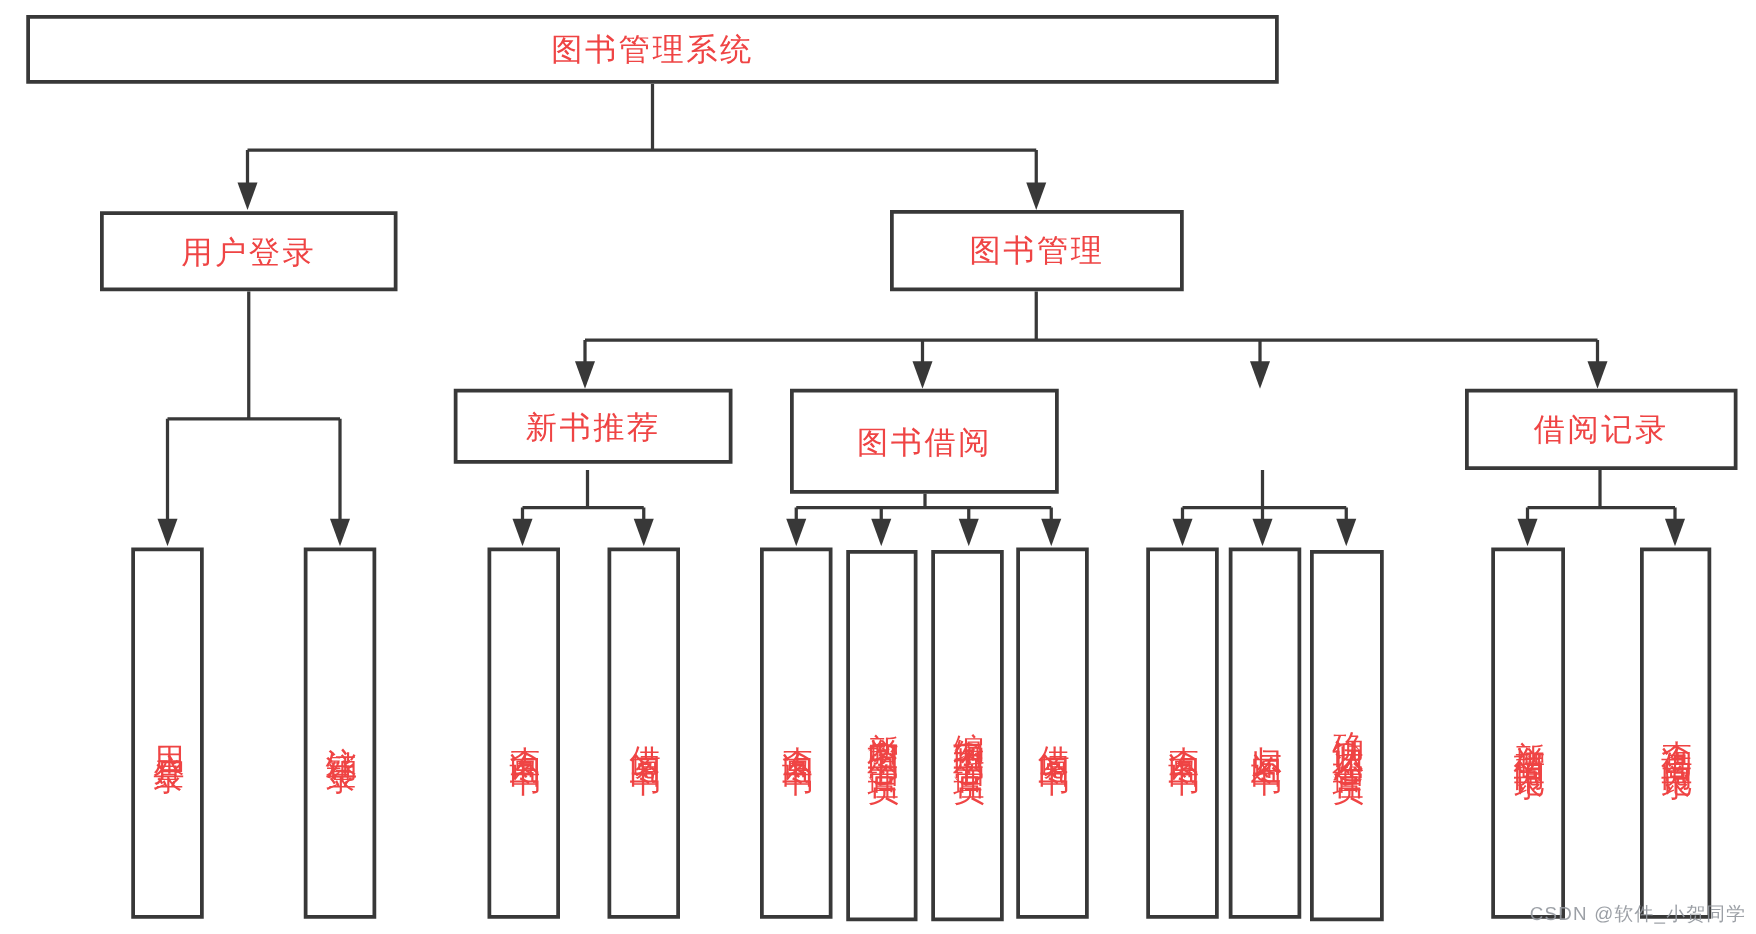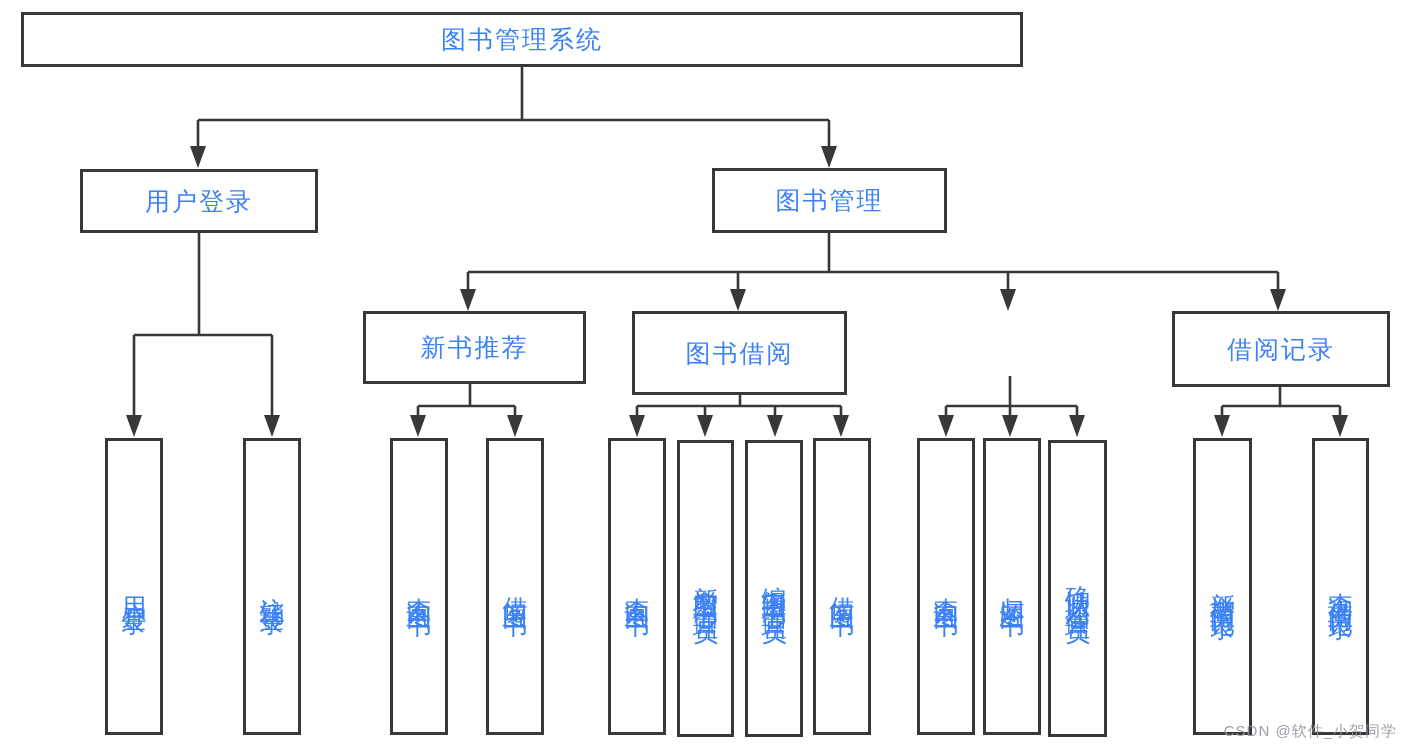--- a/index.html
+++ b/index.html
@@ -19,21 +19,21 @@
     position: absolute;
     left: 0;
     top: 0;
     pointer-events: none;
   }
   .node {
     position: absolute;
     box-sizing: border-box;
     border: 3px solid #383838;
     background: #ffffff;
-    color: #3b82f6;
+    color: #ef4444;
     display: flex;
     align-items: center;
     justify-content: center;
     text-align: center;
   }
   .node.h {
     font-size: 25px;
     letter-spacing: 2px;
     white-space: nowrap;
   }
@@ -101,23 +101,23 @@
       <polygon points="1214,415 1230,415 1222,437"></polygon>
       <polygon points="1332,415 1348,415 1340,437"></polygon>
     </g>
   </svg>
 
   <div class="node h" style="left:21px; top:12px; width:1002px; height:55px;">图书管理系统</div>
 
   <div class="node h" style="left:80px; top:169px; width:238px; height:64px;">用户登录</div>
   <div class="node h" style="left:712px; top:168px; width:235px; height:65px;">图书管理</div>
 
-  <div class="node h" style="left:363px; top:311px; width:223px; height:73px;">新书推荐</div>
+  <div class="node h" style="left:363px; top:311px; width:223px; height:60px;">新书推荐</div>
   <div class="node h" style="left:632px; top:311px; width:215px; height:84px;">图书借阅</div>
-  <div class="node h" style="left:1172px; top:311px; width:218px; height:76px;">借阅记录</div>
+  <div class="node h" style="left:1172px; top:311px; width:218px; height:65px;">借阅记录</div>
 
   <div class="node v" style="left:105px; top:438px; width:58px; height:297px;">用户登录</div>
   <div class="node v" style="left:243px; top:438px; width:58px; height:297px;">注销登录</div>
 
   <div class="node v" style="left:390px; top:438px; width:58px; height:297px;">查询图书</div>
   <div class="node v" style="left:486px; top:438px; width:58px; height:297px;">借阅图书</div>
 
   <div class="node v" style="left:608px; top:438px; width:58px; height:297px;">查询图书</div>
   <div class="node v" style="left:677px; top:440px; width:57px; height:297px;">新增图书（管理员）</div>
   <div class="node v" style="left:745px; top:440px; width:58px; height:297px;">编辑图书（管理员）</div>

